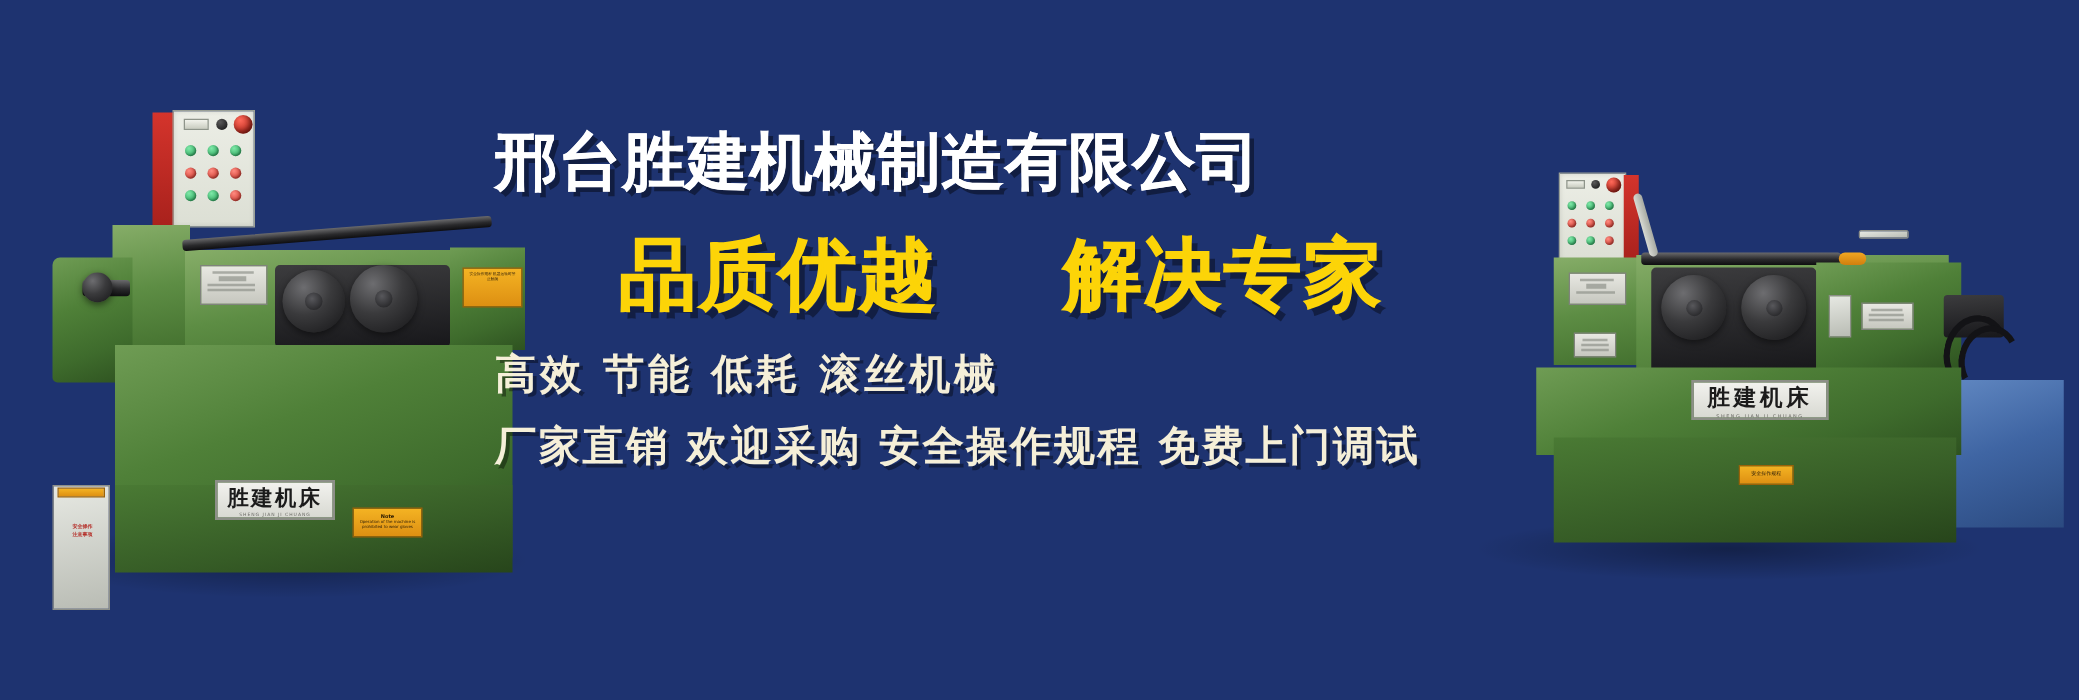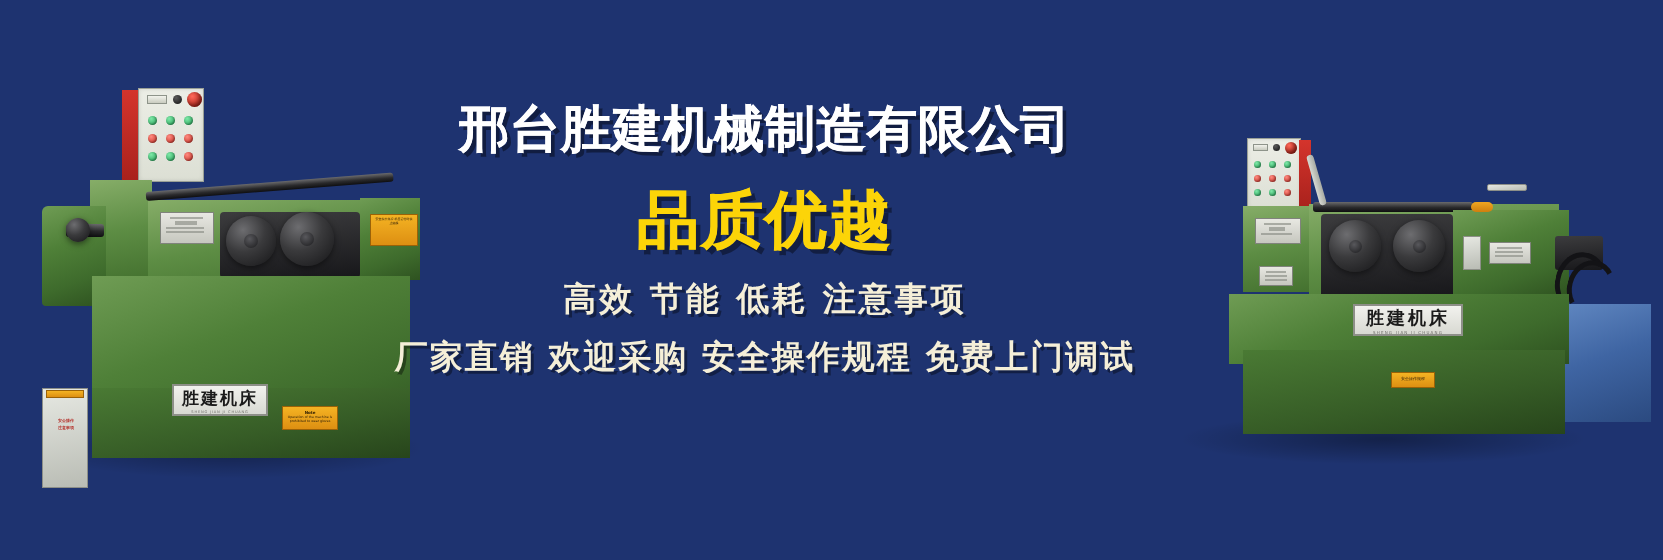--- a/index.html
+++ b/index.html
@@ -12,24 +12,24 @@
   .banner {
     position:absolute; left:0; top:0;
     width:1663px; height:560px;
     background:#1e3370;
     overflow:hidden;
   }
 
   
   .text-block {
     position:absolute;
-    left:360px; top:100px;
+    left:396px; top:100px;
     width:810px; height:330px;
     z-index:40;
-    text-align:center;
+    text-align:left;
   }
   .company-title {
     font-size:50px;
     font-weight:bold;
     color:#ffffff;
     letter-spacing:1px;
     line-height:58px;
     white-space:nowrap;
     text-shadow:4px 4px 0 rgba(0,0,0,0.42);
     font-family:"DejaVu Sans", sans-serif;
@@ -365,18 +365,19 @@
     <div class="warn-plate" style="left:228px; top:254px; width:44px; height:16px;">
       <span class="warn-text" style="font-size:4px;">安全操作规程</span>
     </div>
 
   </div>
 
   <div class="text-block">
     <div class="company-title">邢台胜建机械制造有限公司</div>
     <div class="slogan-row">
       <span class="slogan-yellow">品质优越</span>
-    </div>
-    <div class="feature-line">高效  节能  低耗  注意事项</div>
+      <span class="slogan-yellow">解决专家</span>
+    </div>
+    <div class="feature-line">高效  节能  低耗  滚丝机械</div>
     <div class="service-line">厂家直销  欢迎采购  安全操作规程  免费上门调试</div>
   </div>
 
 </div>
 
 </body></html>

